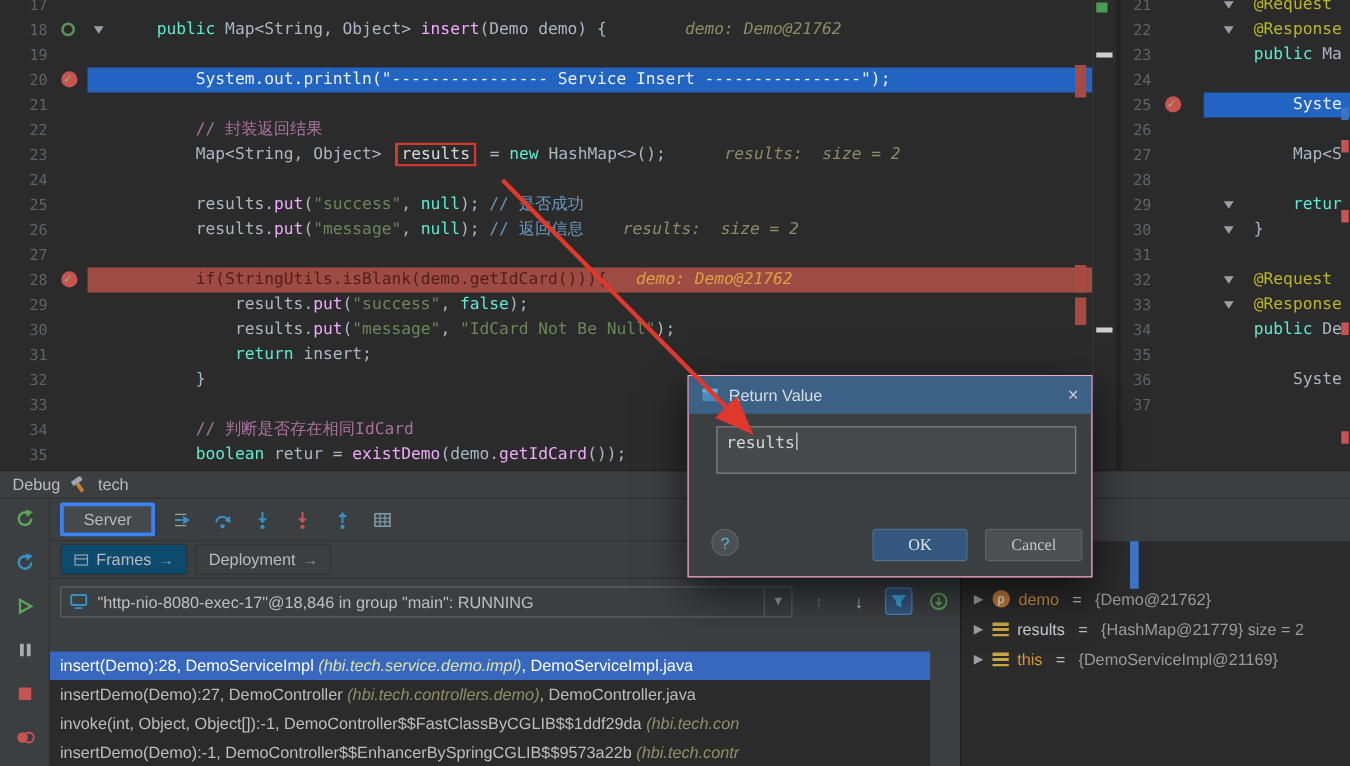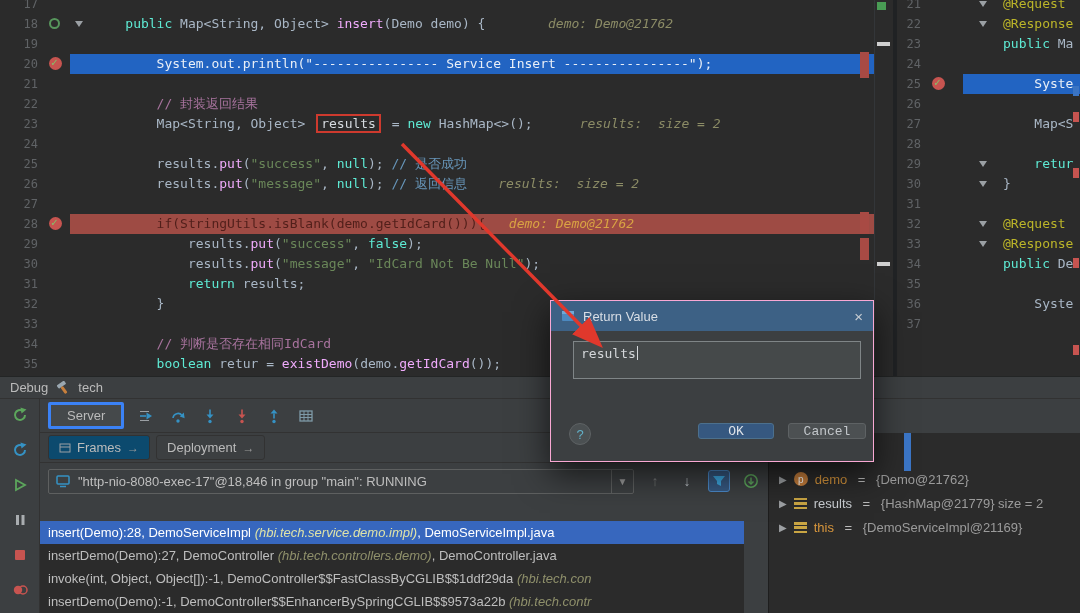--- a/index.html
+++ b/index.html
@@ -100,21 +100,21 @@
   .dlg-title { height:30px; background:#3D6185; display:flex; align-items:center; gap:8px; padding:0 10px;
                color:#D8DEE5; font-size:13px; }
   .dlg-close { margin-left:auto; color:#C7CDD3; font-size:15px; }
   .dlg-field { position:absolute; left:22px; top:40px; width:288px; height:38px; background:#45494A;
                border:1px solid #7F8587; color:#D4D7DA; font-family:"DejaVu Sans Mono", monospace;
                font-size:13px; padding:4px 7px; }
   .caret { display:inline-block; width:1px; height:14px; background:#D4D7DA; vertical-align:-2px; margin-left:1px; }
   .dlg-help { position:absolute; left:18px; top:122px; width:22px; height:22px; border-radius:50%;
               background:#4B5052; border:1px solid #5E6264; color:#62B0C8; font-size:13px;
               display:flex; align-items:center; justify-content:center; }
-  .btn { position:absolute; top:122px; height:16px; border-radius:3px; font-size:13px; font-family:Liberation Mono, monospace;
+  .btn { position:absolute; top:122px; height:26px; border-radius:3px; font-size:13px; font-family:Liberation Serif, serif;
          display:flex; align-items:center; justify-content:center; }
   .btn-ok { left:147px; width:76px; background:#365880; border:1px solid #4C708D; color:#DFE3E8; }
   .btn-cancel { left:237px; width:78px; background:#4C5052; border:1px solid #5E6264; color:#C3C7CB; }
 
   .arrow-svg { position:absolute; left:0; top:0; z-index:60; pointer-events:none; }
 </style>
 </head>
 <body>
 
 <div id="app">
@@ -224,21 +224,21 @@
               <span class="num">30</span>
               <div class="ic"></div>
             </div>
             <div class="content"><span class="seg pln">            results.</span><span class="seg fn">put</span><span class="seg pln">(</span><span class="seg str">"message"</span><span class="seg pln">, </span><span class="seg str">"IdCard Not Be Null"</span><span class="seg pln">);</span></div>
           </div>
           <div class="row">
             <div class="gut">
               <span class="num">31</span>
               <div class="ic"></div>
             </div>
-            <div class="content"><span class="seg kw">            return</span><span class="seg pln"> results;</span></div>
+            <div class="content"><span class="seg kw">            return</span><span class="seg pln"> insert;</span></div>
           </div>
           <div class="row">
             <div class="gut">
               <span class="num">32</span>
               <div class="ic"></div>
             </div>
             <div class="content"><span class="seg pln">        }</span></div>
           </div>
           <div class="row">
             <div class="gut">

